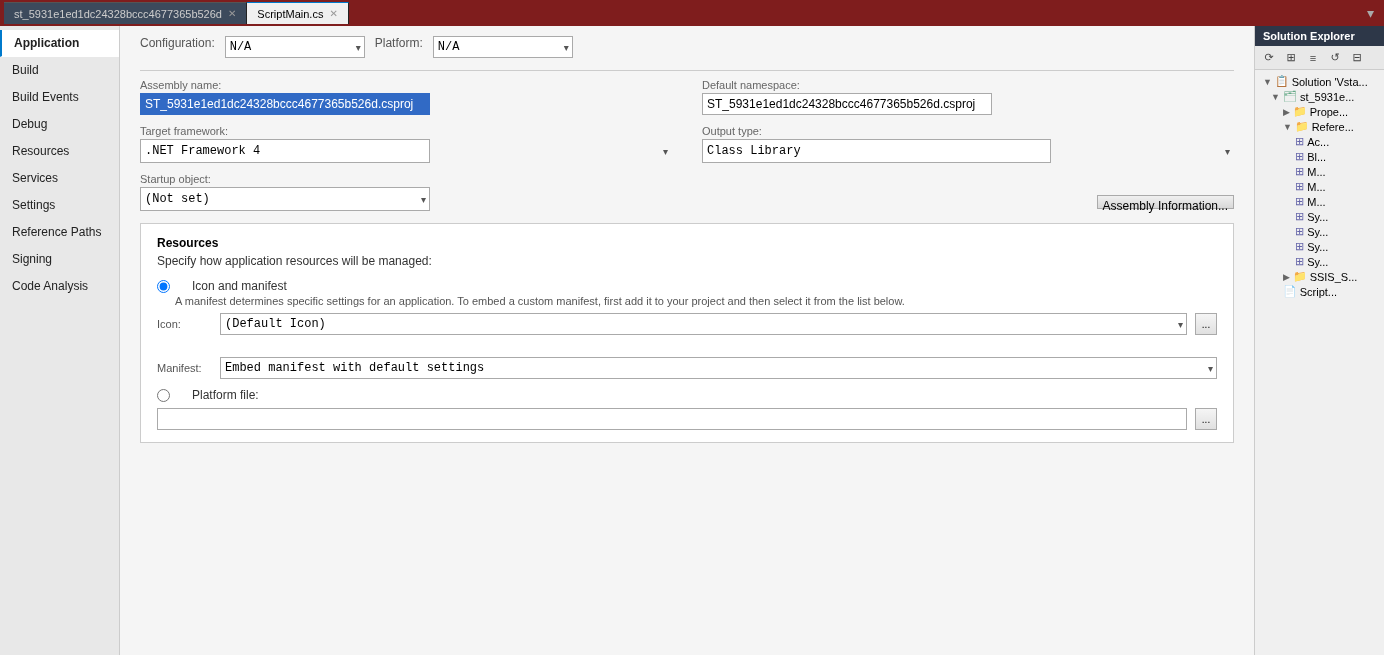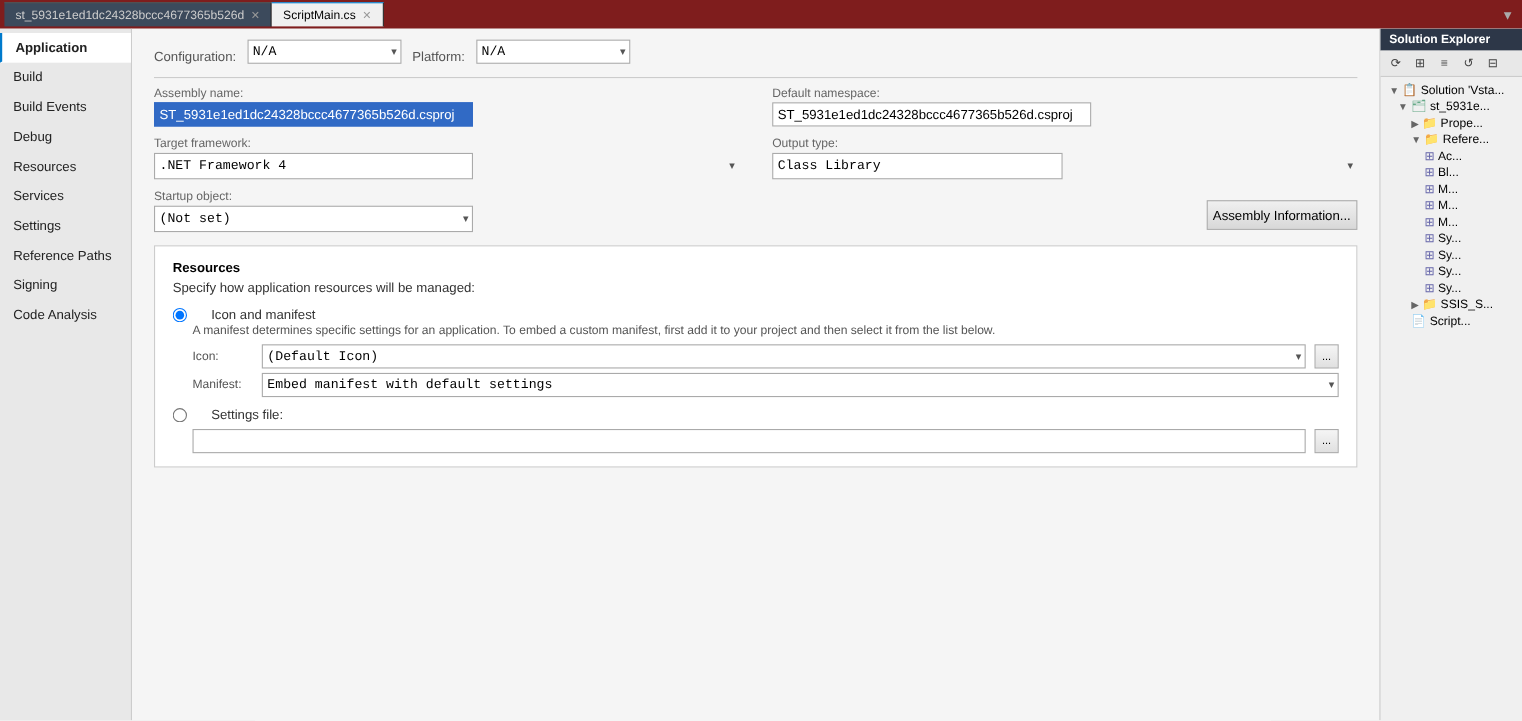--- a/index.html
+++ b/index.html
@@ -33,54 +33,54 @@
     .field-group { display: flex; flex-direction: column; gap: 2px; }
     .field-group-label { color: #666; font-size: 11px; }
 
     .two-col { display: flex; gap: 30px; margin-bottom: 10px; }
     .two-col .field-group { flex: 1; }
 
     
     .section-divider { border: none; border-top: 1px solid #ccc; margin: 8px 0; }
 
     
-    .btn { background: linear-gradient(to bottom, #f0f0f0, #d8d8d8); border: 1px solid #aaa; padding: 3px 5px; font-size: 12px; cursor: pointer; color: #000; height: 27px; }
+    .btn { background: linear-gradient(to bottom, #f0f0f0, #d8d8d8); border: 1px solid #aaa; padding: 3px 5px; font-size: 12px; cursor: pointer; color: #000; height: 14px; }
 
     
     .resources-box { border: 1px solid #ccc; background: #fff; padding: 12px 16px; margin-top: 8px; }
     .resources-title { font-size: 12px; font-weight: 600; color: #000; margin-bottom: 4px; }
     .resources-subtitle { font-size: 12px; color: #333; margin-bottom: 10px; }
 
     .radio-group { display: flex; flex-direction: column; gap: 8px; }
     .radio-item { display: flex; align-items: flex-end; gap: 22px; }
     .radio-item input[type=radio] { margin-top: 2px; flex-shrink: 0; }
     .radio-label { font-size: 12px; color: #333; }
     .radio-description { font-size: 11px; color: #555; margin-left: 18px; margin-top: 2px; }
 
-    .sub-form { margin-left: 18px; margin-top: 6px; display: flex; flex-direction: column; gap: 4px; }
+    .sub-form { margin-top: 6px; display: flex; flex-direction: column; gap: 22px; }
     .sub-form-row { display: flex; align-items: center; gap: 8px; }
     .sub-form-label { color: #555; font-size: 11px; min-width: 55px; }
     .sub-form-input { flex: 1; border: 1px solid #aaa; background: #fff; height: 22px; padding: 2px 4px; font-size: 12px; }
     .browse-btn { border: 1px solid #aaa; background: linear-gradient(to bottom, #f5f5f5, #e0e0e0); width: 22px; height: 22px; font-size: 10px; cursor: pointer; display: flex; align-items: center; justify-content: center; }
 
     
     .solution-explorer { width: 130px; background: #f0f0f0; border-left: 1px solid #ccc; flex-shrink: 0; display: flex; flex-direction: column; }
     .se-header { background: #2d3748; color: #fff; font-size: 11px; padding: 4px 8px; font-weight: 600; }
     .se-toolbar { background: #e8e8e8; border-bottom: 1px solid #ccc; display: flex; align-items: center; padding: 2px 4px; gap: 2px; height: 24px; }
     .se-tool-btn { width: 20px; height: 18px; border: 1px solid transparent; background: transparent; cursor: pointer; font-size: 11px; display: flex; align-items: center; justify-content: center; color: #444; }
     .se-tree { flex: 1; overflow: auto; padding: 4px 0; font-size: 11px; }
     .se-node { padding: 1px 0 1px 8px; cursor: pointer; white-space: nowrap; overflow: hidden; text-overflow: ellipsis; display: flex; align-items: center; gap: 3px; color: #000; }
     .se-indent-1 { padding-left: 16px; }
     .se-indent-2 { padding-left: 28px; }
     .se-indent-3 { padding-left: 40px; }
     .se-expand { color: #666; font-size: 9px; flex-shrink: 0; }
     .se-icon { flex-shrink: 0; }
 
     
-    .config-bar { display: flex; align-items: flex-end; gap: 10px; margin-bottom: 12px; }
+    .config-bar { display: flex; align-items: flex-start; gap: 10px; margin-bottom: 12px; }
     .config-label { color: #555; font-size: 12px; }
   </style>
 </head>
 <body>
 
 <div class="app-container">
 
   <div class="tab-bar">
     <div class="tab">
       <span>st_5931e1ed1dc24328bccc4677365b526d</span>
@@ -143,21 +143,21 @@
           <span class="field-group-label">Target framework:</span>
           <div class="select-wrapper">
             <select class="form-select" style="width:290px; height:24px;">
               <option>.NET Framework 4</option>
             </select>
           </div>
         </div>
         <div class="field-group">
           <span class="field-group-label">Output type:</span>
           <div class="select-wrapper">
-            <select class="form-select" style="width:264px; height:24px;">
+            <select class="form-select" style="width:349px; height:24px;">
               <option>Class Library</option>
             </select>
           </div>
         </div>
       </div>
 
       <div style="display:flex; align-items:flex-end; gap:30px; margin-bottom:12px;">
         <div class="field-group">
           <span class="field-group-label">Startup object:</span>
           <div class="select-wrapper">
@@ -200,21 +200,21 @@
                     <option>Embed manifest with default settings</option>
                   </select>
                 </div>
               </div>
             </div>
           </div>
 
           <div>
             <div class="radio-item">
               <input type="radio" name="resources" style="">
-              <span class="radio-label">Settings file:</span>
+              <span class="radio-label">Platform file:</span>
             </div>
             <div class="sub-form">
               <div class="sub-form-row">
                 <input class="sub-form-input" type="text" style="width: 490px;" value="">
                 <button class="browse-btn">...</button>
               </div>
             </div>
           </div>
         </div>
       </div>

